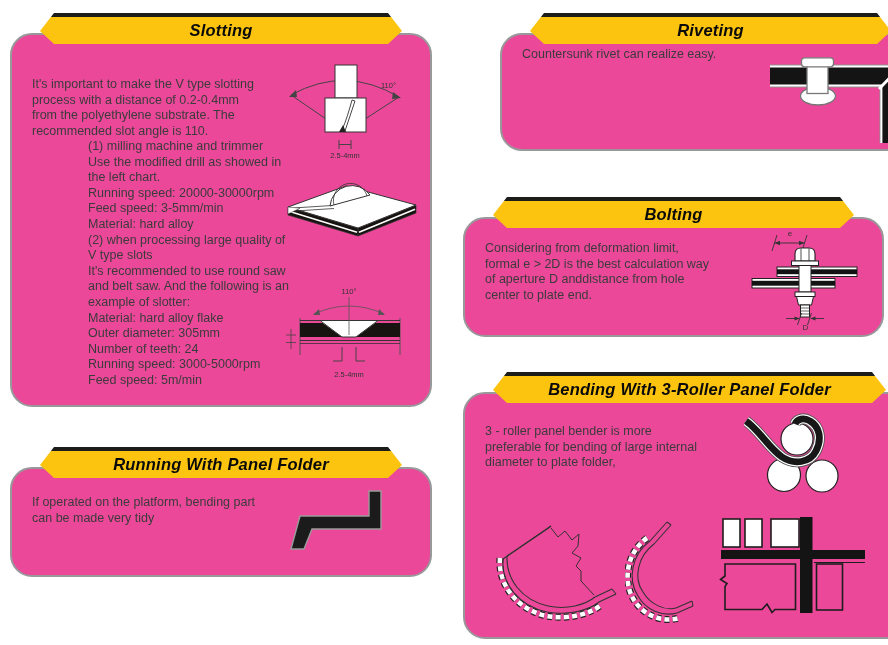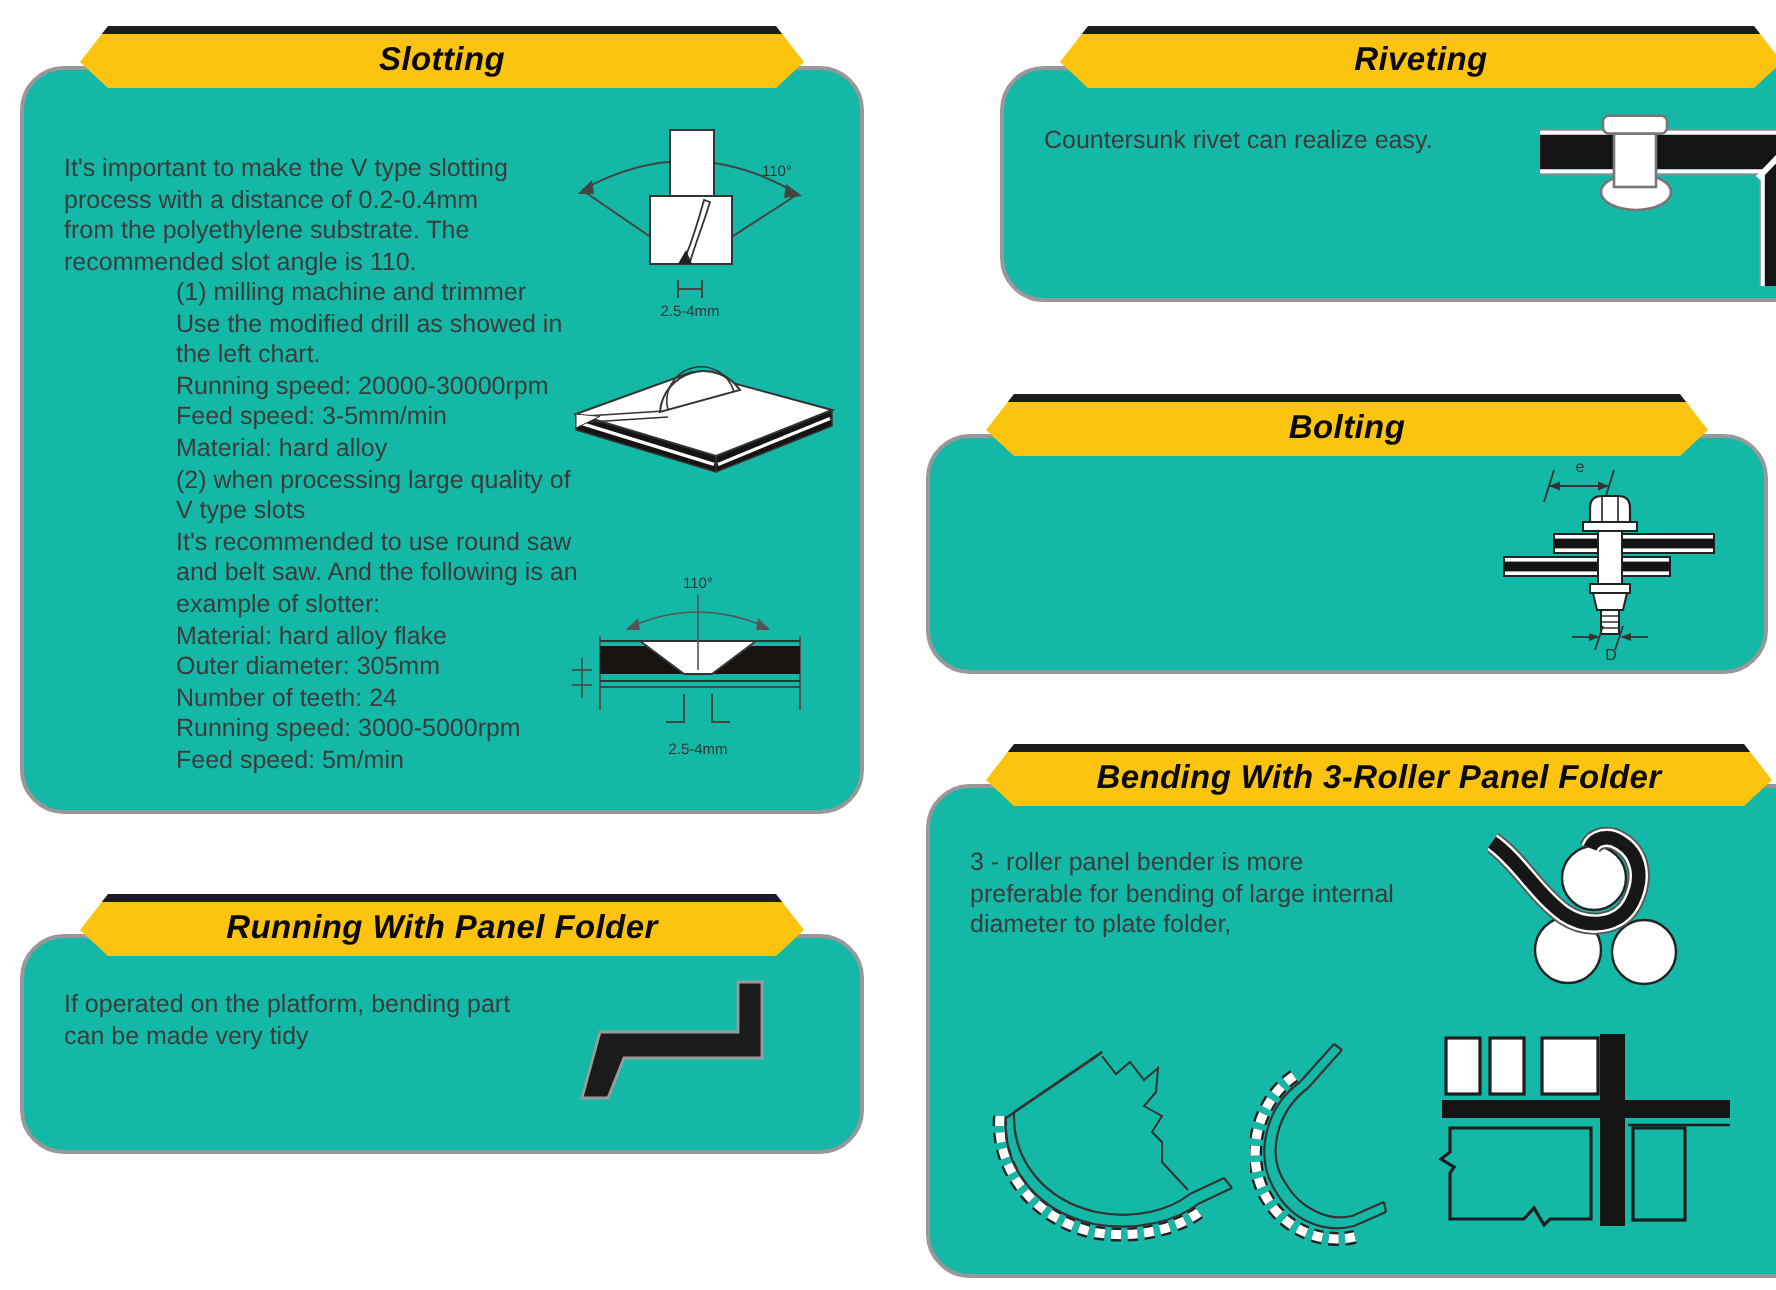--- a/index.html
+++ b/index.html
@@ -1,21 +1,21 @@
 <!DOCTYPE html>
 <html><head>
 <meta charset="utf-8">
 <style>
   html,body { margin:0; padding:0; background:#ffffff; }
   .page {
     position:relative; width:888px; height:645px; background:#ffffff;
     font-family:"Liberation Sans", sans-serif; overflow:hidden;
   }
   .panel {
-    position:absolute; background:#14b8a6;
+    position:absolute; background:#ec4899;
     border:2px solid #98989a; border-radius:22px;
   }
   .banner {
     position:absolute; left:28px; right:28px; top:-22px; height:31px;
     clip-path:polygon(0 58%, 14px 0, calc(100% - 14px) 0, 100% 58%, calc(100% - 14px) 100%, 14px 100%);
     background:linear-gradient(to bottom, #1c1c1a 0, #1c1c1a 4px, #fcc40f 4px);
     text-align:center;
   }
   .banner-title {
     display:block; margin-top:4px; line-height:26px;
@@ -119,39 +119,43 @@
         <path d="M74,62 L74,76 L83,76" fill="none" stroke="#444" stroke-width="1"></path>
         <text x="67" y="92" font-size="7.5" text-anchor="middle">2.5-4mm</text>
       </svg>
     </div>
   </section>
 
   <section class="panel" style="left:463px; top:33px; width:417px; height:114px;margin-left:37px;">
     <div class="banner">
       <span class="banner-title">Riveting</span>
     </div>
-    <div class="body-text" style="left:20px; top:28px; width:250px;">Countersunk rivet can realize easy.</div>
+    <div class="body-text" style="left:20px; top:12px; width:250px;">Countersunk rivet can realize easy.</div>
 
     <div class="diagram" style="left:266px; top:22px; width:145px; height:90px;">
       <svg viewBox="0 0 145 90">
         <path d="M2,19 L123,19 L123,86" fill="none" stroke="#8f8f8f" stroke-width="23" stroke-miterlimit="10"></path>
         <path d="M2,19 L123,19 L123,86" fill="none" stroke="#ffffff" stroke-width="21.2" stroke-miterlimit="10"></path>
         <path d="M2,19 L123,19 L123,86" fill="none" stroke="#141414" stroke-width="17.2" stroke-miterlimit="10"></path>
         <line x1="111" y1="32" x2="134" y2="8" stroke="#fff" stroke-width="3"></line>
         <ellipse cx="50" cy="39" rx="17.5" ry="9" fill="#fff" stroke="#777" stroke-width="1.3"></ellipse>
         <rect x="39" y="5.5" width="21" height="31" fill="#fff" stroke="#777" stroke-width="1.3"></rect>
         <rect x="33.5" y="0.8" width="32" height="9" rx="3" fill="#fff" stroke="#777" stroke-width="1.3"></rect>
       </svg>
     </div>
   </section>
 
   <section class="panel" style="left:463px; top:217px; width:417px; height:116px;">
     <div class="banner">
       <span class="banner-title">Bolting</span>
     </div>
+    <div class="body-text" style="left:20px; top:22px; width:270px;">Considering from deformation limit,
+formal e &gt; 2D is the best calculation way
+of aperture D anddistance from hole
+center to plate end.</div>
 
     <div class="diagram" style="left:284px; top:8px; width:130px; height:104px;">
       <svg viewBox="0 0 130 104">
         <line x1="23" y1="24" x2="28" y2="8" stroke="#333" stroke-width="0.9"></line>
         <line x1="53" y1="24" x2="58" y2="8" stroke="#333" stroke-width="0.9"></line>
         <line x1="25.5" y1="16" x2="55.5" y2="16" stroke="#333" stroke-width="0.9"></line>
         <polygon points="25.5,16 31,13.8 31,18.2" fill="#333"></polygon>
         <polygon points="55.5,16 50,13.8 50,18.2" fill="#333"></polygon>
         <text x="41" y="9" font-size="8" text-anchor="middle">e</text>
         <path d="M46,34 L46,27 Q46,21 52,21 L60,21 Q66,21 66,27 L66,34 Z" fill="#fff" stroke="#222" stroke-width="1.1"></path>

